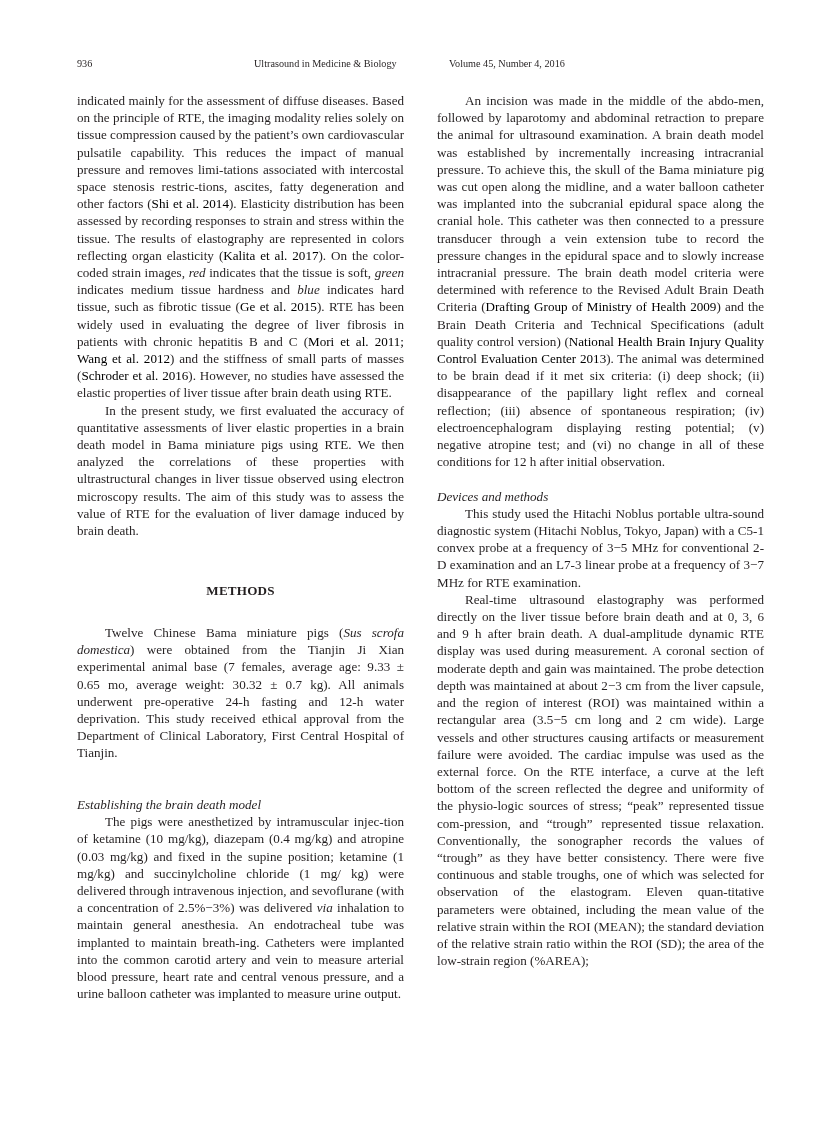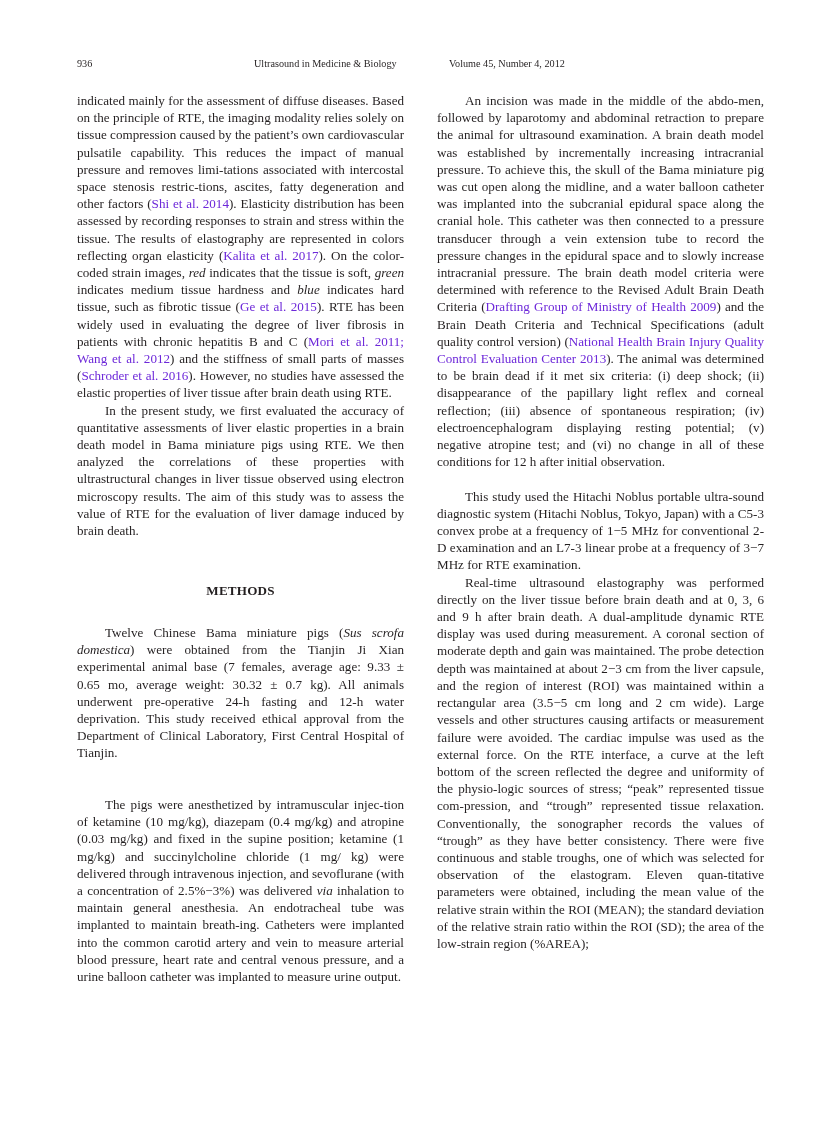--- a/index.html
+++ b/index.html
@@ -8,46 +8,48 @@
   .running-head { position: absolute; top: 57px; left: 77px; width: 686px; height: 14px;
                   font-size: 10.2px; line-height: 14px; }
   .running-head .pg { position: absolute; left: 0; top: 0; }
   .running-head .journal { position: absolute; left: 177px; top: 0; text-align: right; }
   .running-head .vol { position: absolute; left: 372px; top: 0; }
   .col { position: absolute; top: 92px; width: 327px; font-size: 13.1px; line-height: 17.2px; }
   .col.left { left: 77px; }
   .col.right { left: 437px; }
   p { margin: 0; text-align: justify; hyphens: manual; }
   p.indent { text-indent: 28px; }
-  .link { color: #6d28d9; }
+  .link { color: #000000; }
   em { font-style: italic; }
   h2.section { margin: 8px; font-size: 13.1px; font-weight: bold; text-align: center; letter-spacing: 0.2px; }
   h3.sub { margin: 0; font-size: 13.1px; font-style: italic; font-weight: normal; }
   .gap1 { height: 17.2px; }
 </style>
 </head>
 <body>
 
 <div class="running-head">
   <span class="pg">936</span>
   <span class="journal">Ultrasound in Medicine &amp; Biology</span>
-  <span class="vol">Volume 45, Number 4, 2012</span>
+  <span class="vol">Volume 45, Number 4, 2016</span>
 </div>
 
 <div class="col left">
   <p><span>indicated mainly for the assessment of diffuse diseases. Based on the principle of RTE, the imaging modality relies solely on tissue compression caused by the patient’s own cardiovascular pulsatile capability. This reduces the impact of manual pressure and removes limi-tations associated with intercostal space stenosis restric-tions, ascites, fatty degeneration and other factors (</span><a class="link">Shi et al. 2014</a><span>). Elasticity distribution has been assessed by recording responses to strain and stress within the tissue. The results of elastography are represented in colors reflecting organ elasticity (</span><a class="link">Kalita et al. 2017</a><span>). On the color-coded strain images, </span><em>red</em><span> indicates that the tissue is soft, </span><em>green</em><span> indicates medium tissue hardness and </span><em>blue</em><span> indicates hard tissue, such as fibrotic tissue (</span><a class="link">Ge et al. 2015</a><span>). RTE has been widely used in evaluating the degree of liver fibrosis in patients with chronic hepatitis B and C (</span><a class="link">Mori et al. 2011; Wang et al. 2012</a><span>) and the stiffness of small parts of masses (</span><a class="link">Schroder et al. 2016</a><span>). However, no studies have assessed the elastic properties of liver tissue after brain death using RTE.</span></p>
   <p class="indent">In the present study, we first evaluated the accuracy of quantitative assessments of liver elastic properties in a brain death model in Bama miniature pigs using RTE. We then analyzed the correlations of these properties with ultrastructural changes in liver tissue observed using electron microscopy results. The aim of this study was to assess the value of RTE for the evaluation of liver damage induced by brain death.</p>
   <div class="gap1"></div>
   <div class="gap1"></div>
   <h2 class="section">METHODS</h2>
   <div class="gap1"></div>
   <p class="indent"><span>Twelve Chinese Bama miniature pigs (</span><em>Sus scrofa domestica</em><span>) were obtained from the Tianjin Ji Xian experimental animal base (7 females, average age: 9.33 ± 0.65 mo, average weight: 30.32 ± 0.7 kg). All animals underwent pre-operative 24-h fasting and 12-h water deprivation. This study received ethical approval from the Department of Clinical Laboratory, First Central Hospital of Tianjin.</span></p>
   <div class="gap1"></div>
   <div class="gap1"></div>
+  <h3 class="sub">Establishing the brain death model</h3>
   <p class="indent"><span>The pigs were anesthetized by intramuscular injec-tion of ketamine (10 mg/kg), diazepam (0.4 mg/kg) and atropine (0.03 mg/kg) and fixed in the supine position; ketamine (1 mg/kg) and succinylcholine chloride (1 mg/ kg) were delivered through intravenous injection, and sevoflurane (with a concentration of 2.5%−3%) was delivered </span><em>via</em><span> inhalation to maintain general anesthesia. An endotracheal tube was implanted to maintain breath-ing. Catheters were implanted into the common carotid artery and vein to measure arterial blood pressure, heart rate and central venous pressure, and a urine balloon catheter was implanted to measure urine output.</span></p>
 </div>
 
 <div class="col right">
   <p class="indent"><span>An incision was made in the middle of the abdo-men, followed by laparotomy and abdominal retraction to prepare the animal for ultrasound examination. A brain death model was established by incrementally increasing intracranial pressure. To achieve this, the skull of the Bama miniature pig was cut open along the midline, and a water balloon catheter was implanted into the subcranial epidural space along the cranial hole. This catheter was then connected to a pressure transducer through a vein extension tube to record the pressure changes in the epidural space and to slowly increase intracranial pressure. The brain death model criteria were determined with reference to the Revised Adult Brain Death Criteria (</span><a class="link">Drafting Group of Ministry of Health 2009</a><span>) and the Brain Death Criteria and Technical Specifications (adult quality control version) (</span><a class="link">National Health Brain Injury Quality Control Evaluation Center 2013</a><span>). The animal was determined to be brain dead if it met six criteria: (i) deep shock; (ii) disappearance of the papillary light reflex and corneal reflection; (iii) absence of spontaneous respiration; (iv) electroencephalogram displaying resting potential; (v) negative atropine test; and (vi) no change in all of these conditions for 12 h after initial observation.</span></p>
   <div class="gap1"></div>
-  <p class="indent">This study used the Hitachi Noblus portable ultra-sound diagnostic system (Hitachi Noblus, Tokyo, Japan) with a C5-3 convex probe at a frequency of 1−5 MHz for conventional 2-D examination and an L7-3 linear probe at a frequency of 3−7 MHz for RTE examination.</p>
+  <h3 class="sub">Devices and methods</h3>
+  <p class="indent">This study used the Hitachi Noblus portable ultra-sound diagnostic system (Hitachi Noblus, Tokyo, Japan) with a C5-1 convex probe at a frequency of 3−5 MHz for conventional 2-D examination and an L7-3 linear probe at a frequency of 3−7 MHz for RTE examination.</p>
   <p class="indent">Real-time ultrasound elastography was performed directly on the liver tissue before brain death and at 0, 3, 6 and 9 h after brain death. A dual-amplitude dynamic RTE display was used during measurement. A coronal section of moderate depth and gain was maintained. The probe detection depth was maintained at about 2−3 cm from the liver capsule, and the region of interest (ROI) was maintained within a rectangular area (3.5−5 cm long and 2 cm wide). Large vessels and other structures causing artifacts or measurement failure were avoided. The cardiac impulse was used as the external force. On the RTE interface, a curve at the left bottom of the screen reflected the degree and uniformity of the physio-logic sources of stress; “peak” represented tissue com-pression, and “trough” represented tissue relaxation. Conventionally, the sonographer records the values of “trough” as they have better consistency. There were five continuous and stable troughs, one of which was selected for observation of the elastogram. Eleven quan-titative parameters were obtained, including the mean value of the relative strain within the ROI (MEAN); the standard deviation of the relative strain ratio within the ROI (SD); the area of the low-strain region (%AREA);</p>
 </div>
 
 </body></html>

